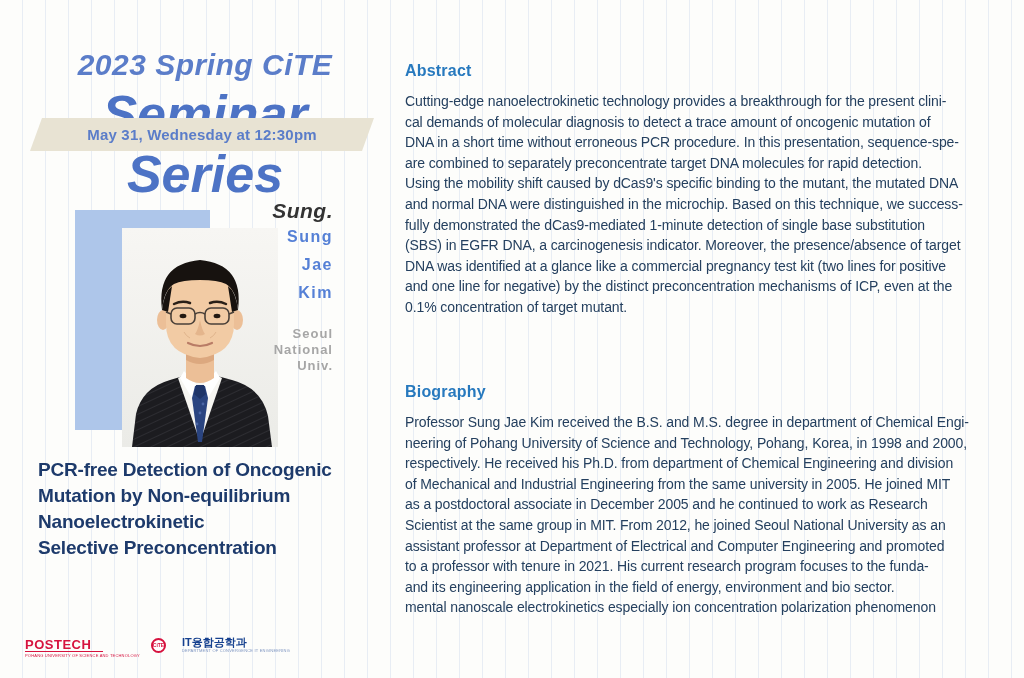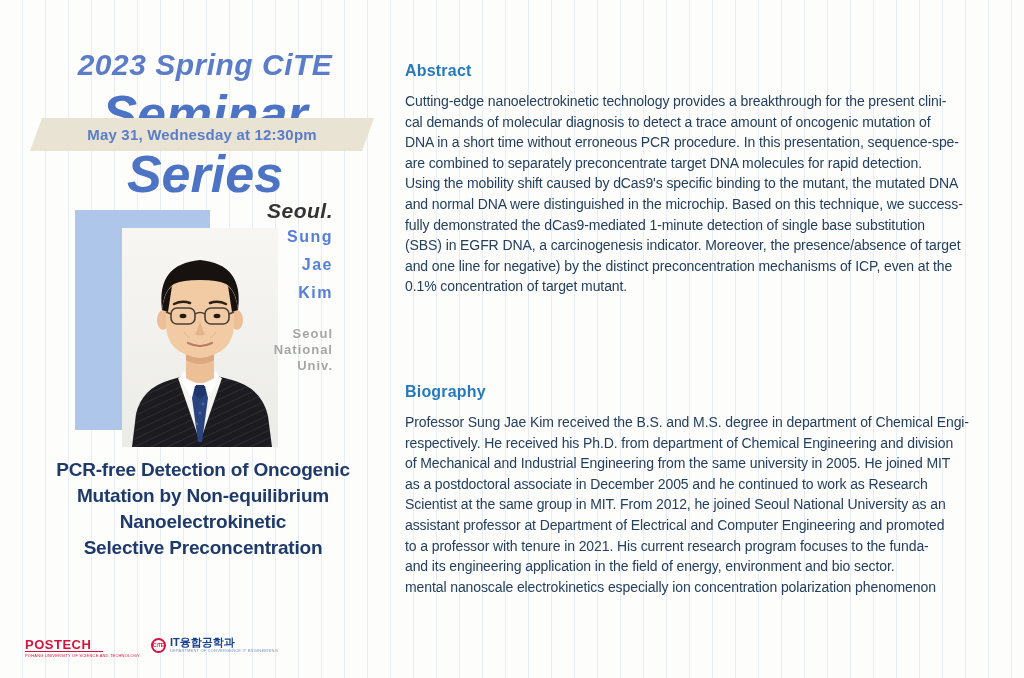--- a/index.html
+++ b/index.html
@@ -19,34 +19,34 @@
     font-size:15px;font-weight:700;color:#5b7dc9;letter-spacing:.2px;}
   
   .photo-backdrop{position:absolute;left:75px;top:210px;width:135px;height:220px;background:#aec6ea;}
   .photo{position:absolute;left:122px;top:228px;width:156px;height:219px;}
   .prof-block{position:absolute;left:205px;top:199px;width:128px;text-align:right;}
   .prof-prefix{font-size:21px;font-style:italic;font-weight:800;color:#333333;letter-spacing:.5px;}
   .prof-name .line{font-size:16px;font-weight:800;color:#5580d6;line-height:28px;letter-spacing:1.5px;}
   .prof-affil{margin-top:19px;}
   .prof-affil .line{font-size:13px;font-weight:700;color:#a6a6a6;line-height:16px;letter-spacing:1px;}
   
-  .talk-title{position:absolute;left:38px;top:457px;width:330px;text-align:center;}
+  .talk-title{position:absolute;left:38px;top:457px;width:330px;text-align:left;}
   .talk-title .line{font-size:19px;font-weight:800;color:#1d3a6b;line-height:26px;letter-spacing:-0.2px;white-space:nowrap;}
   
   .heading{font-size:16px;font-weight:800;color:#2779be;letter-spacing:.2px;}
   .abstract-heading{position:absolute;left:405px;top:62px;}
   .abstract-body{position:absolute;left:405px;top:91px;width:608px;}
   .biography-heading{position:absolute;left:405px;top:383px;}
   .biography-body{position:absolute;left:405px;top:412px;width:608px;}
   .bodytext .line{font-size:14px;color:#25405f;line-height:20.6px;letter-spacing:-0.1px;white-space:nowrap;}
   
   .postech-logo{position:absolute;left:25px;top:639px;width:78px;}
   .postech-word{font-size:13px;font-weight:800;color:#d6123e;letter-spacing:.5px;line-height:11px;}
   .postech-tagline{font-size:4px;color:#d6123e;letter-spacing:.2px;white-space:nowrap;border-top:1px solid #d6123e;margin-top:1px;padding-top:1px;}
-  .cite-logo{position:absolute;left:107px;top:637px;display:flex;align-items:center;gap:4px;padding-left:44px;}
+  .cite-logo{position:absolute;left:107px;top:637px;display:flex;align-items:center;gap:16px;padding-left:44px;}
   .cite-emblem{width:15px;height:15px;border:2px solid #d6123e;border-radius:50%;background:#fff;
     display:flex;align-items:center;justify-content:center;font-size:5px;font-weight:800;color:#d6123e;box-sizing:border-box;}
   .dept-text .dept-name{font-size:11px;font-weight:800;color:#16418f;line-height:11px;}
   .dept-text .dept-sub{font-size:4px;color:#7d94c0;letter-spacing:.2px;white-space:nowrap;}
 </style>
 </head>
 <body>
 
 <div class="poster">
 
@@ -113,21 +113,21 @@
       <ellipse cx="95" cy="88" rx="3.4" ry="2.2" fill="#241a12"></ellipse>
 
       <path d="M78 92 Q76 102 73 106 Q78 109 83 106 Q80 102 78 92" fill="#e4b58c"></path>
 
       <path d="M66 115 Q78 121 90 115" stroke="#b97c66" stroke-width="2.2" fill="none" stroke-linecap="round"></path>
       <path d="M62 104 Q64 108 68 110 M94 104 Q92 108 88 110" stroke="#e0b48c" stroke-width="1" fill="none"></path>
     </svg>
   </div>
 
   <div class="prof-block">
-    <div class="prof-prefix">Seoul.</div>
+    <div class="prof-prefix">Sung.</div>
     <div class="prof-name">
         <div class="line">Sung</div>
         <div class="line">Jae</div>
         <div class="line">Kim</div>
       </div>
     <div class="prof-affil">
         <div class="line">Seoul</div>
         <div class="line">National</div>
         <div class="line">Univ.</div>
       </div>
@@ -143,27 +143,29 @@
   <div class="heading abstract-heading">Abstract</div>
   <div class="bodytext abstract-body">
       <div class="line">Cutting-edge nanoelectrokinetic technology provides a breakthrough for the present clini-</div>
       <div class="line">cal demands of molecular diagnosis to detect a trace amount of oncogenic mutation of</div>
       <div class="line">DNA in a short time without erroneous PCR procedure. In this presentation, sequence-spe-</div>
       <div class="line">are combined to separately preconcentrate target DNA molecules for rapid detection.</div>
       <div class="line">Using the mobility shift caused by dCas9's specific binding to the mutant, the mutated DNA</div>
       <div class="line">and normal DNA were distinguished in the microchip. Based on this technique, we success-</div>
       <div class="line">fully demonstrated the dCas9-mediated 1-minute detection of single base substitution</div>
       <div class="line">(SBS) in EGFR DNA, a carcinogenesis indicator. Moreover, the presence/absence of target</div>
+      <div class="line">DNA was identified at a glance like a commercial pregnancy test kit (two lines for positive</div>
       <div class="line">and one line for negative) by the distinct preconcentration mechanisms of ICP, even at the</div>
       <div class="line">0.1% concentration of target mutant.</div>
     </div>
 
   <div class="heading biography-heading">Biography</div>
   <div class="bodytext biography-body">
       <div class="line">Professor Sung Jae Kim received the B.S. and M.S. degree in department of Chemical Engi-</div>
+      <div class="line">neering of Pohang University of Science and Technology, Pohang, Korea, in 1998 and 2000,</div>
       <div class="line">respectively. He received his Ph.D. from department of Chemical Engineering and division</div>
       <div class="line">of Mechanical and Industrial Engineering from the same university in 2005. He joined MIT</div>
       <div class="line">as a postdoctoral associate in December 2005 and he continued to work as Research</div>
       <div class="line">Scientist at the same group in MIT. From 2012, he joined Seoul National University as an</div>
       <div class="line">assistant professor at Department of Electrical and Computer Engineering and promoted</div>
       <div class="line">to a professor with tenure in 2021. His current research program focuses to the funda-</div>
       <div class="line">and its engineering application in the field of energy, environment and bio sector.</div>
       <div class="line">mental nanoscale electrokinetics especially ion concentration polarization phenomenon</div>
     </div>
 

